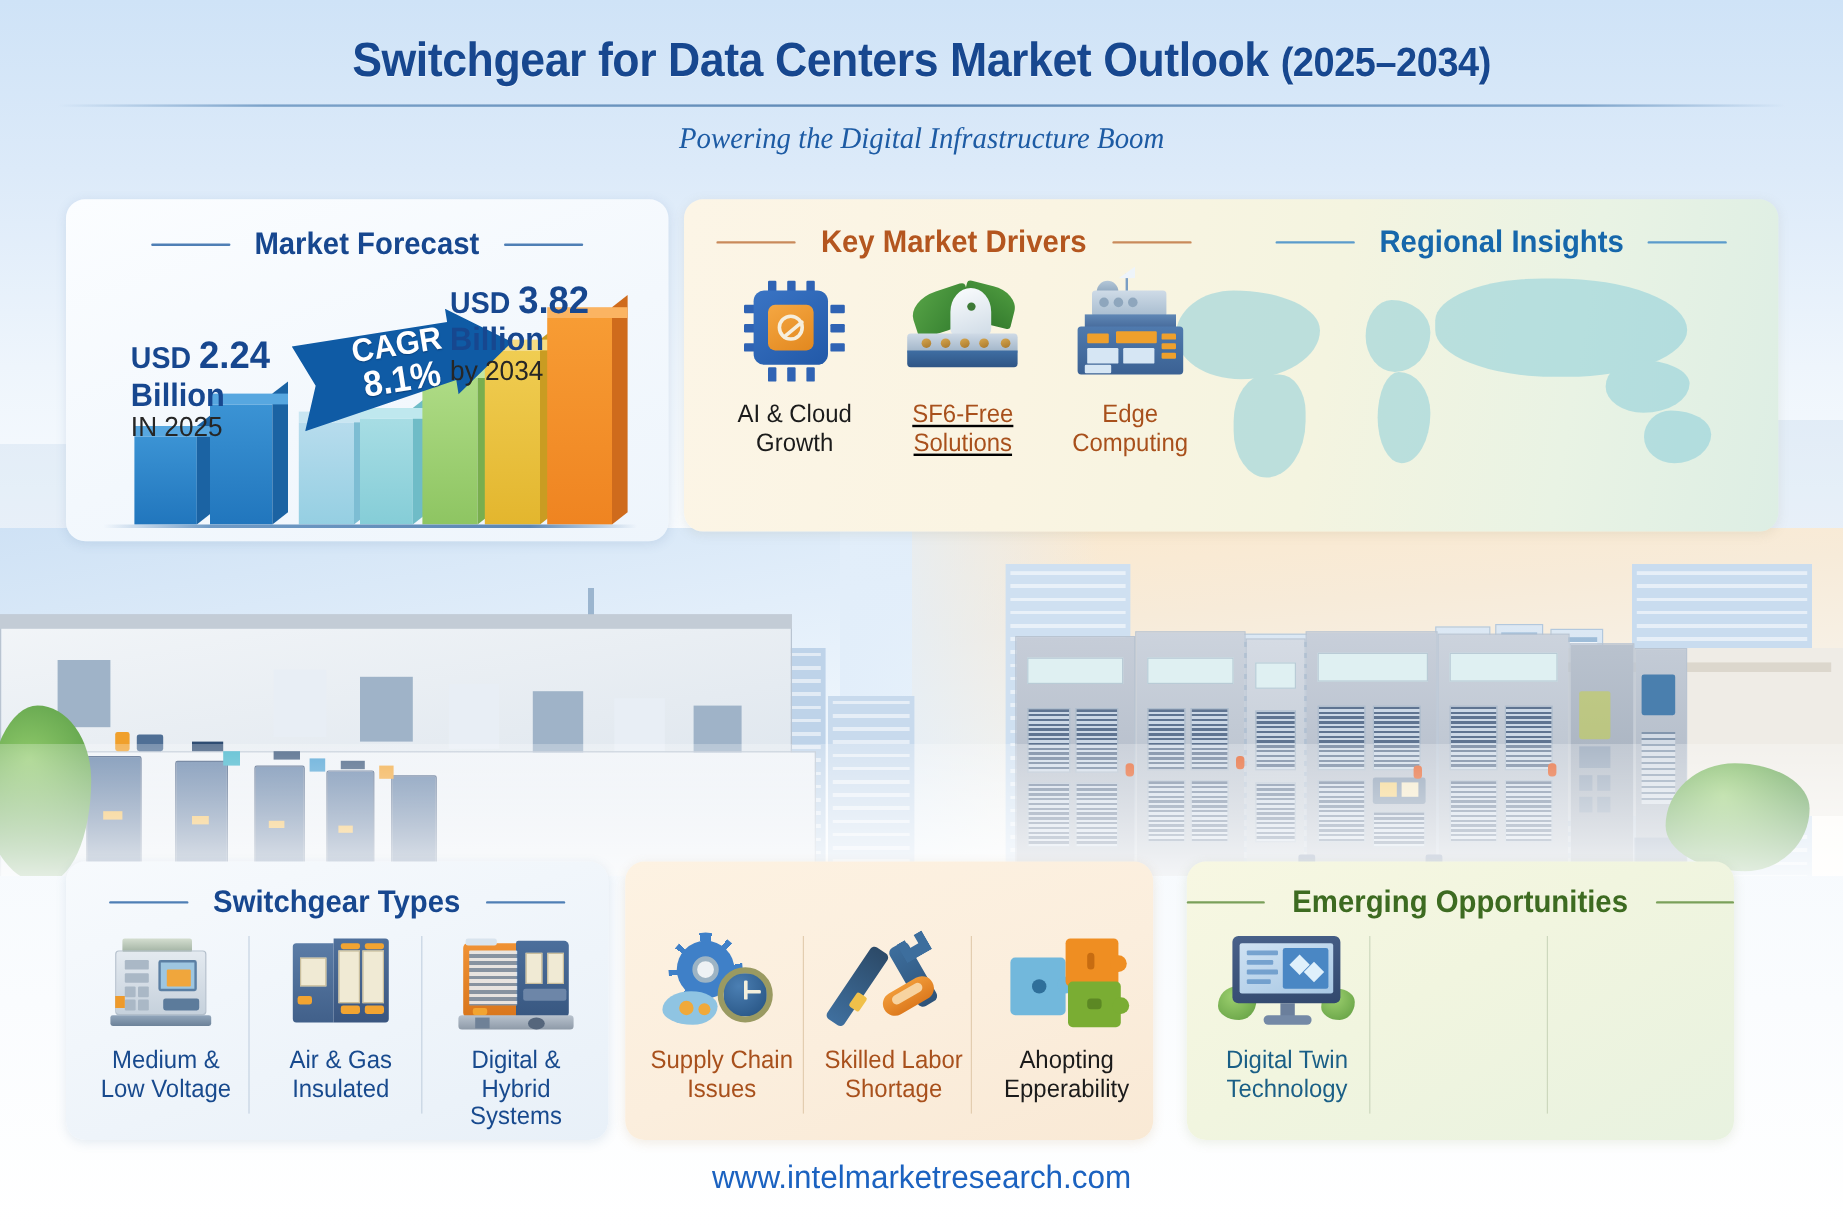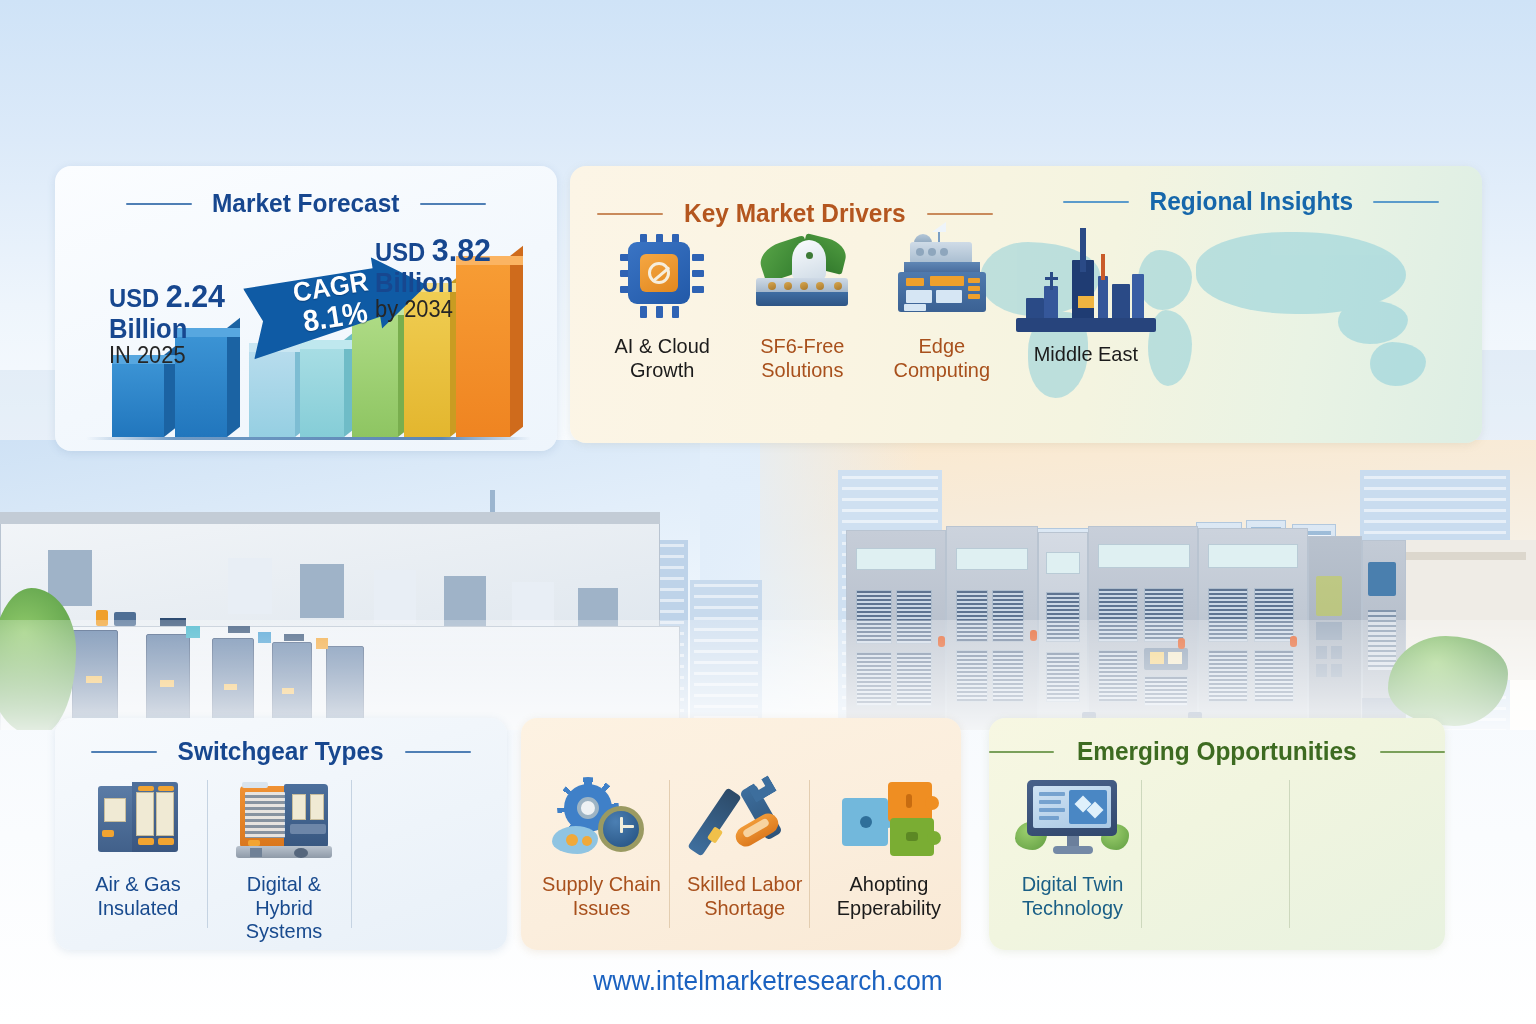--- a/index.html
+++ b/index.html
@@ -462,20 +462,27 @@
       <div class="blk" style="left:1082px;top:272px;width:14px;height:28px;background:#5d739a;border-radius:2px;"></div>
       <div class="blk" style="left:1188px;top:272px;width:14px;height:28px;background:#5d739a;border-radius:2px;"></div>
     </div>
 
     <div class="bush" style="left:1388px;top:196px;width:120px;height:90px;
                 background:radial-gradient(circle at 40% 30%,#8fc96a,#4e9440 72%,#3f7f33 100%);"></div>
 
     <div class="ground"></div>
   </div>
 
+  <div class="header">
+    <div class="title">
+      <span>Switchgear for Data Centers Market Outlook </span><span class="years">(2025–2034)</span>
+    </div>
+    <div class="rule"></div>
+    <div class="subtitle">Powering the Digital Infrastructure Boom</div>
+  </div>
 
   <div class="panel p-forecast">
     <div class="sec-head" style="top:22px;">
       <span class="dash d-navy"></span>
       <span class="sec-title c-navy">Market Forecast</span>
       <span class="dash d-navy"></span>
     </div>
   </div>
 
   <div>
@@ -542,21 +549,21 @@
     <div class="worldmap" style="left:400px;top:48px;width:500px;height:200px;">
       <div class="wm" style="left:10px;top:28px;width:120px;height:74px;"></div>
       <div class="wm" style="left:58px;top:98px;width:60px;height:86px;border-radius:50% 40% 60% 50%;"></div>
       <div class="wm" style="left:168px;top:36px;width:54px;height:60px;"></div>
       <div class="wm" style="left:178px;top:96px;width:44px;height:76px;"></div>
       <div class="wm" style="left:226px;top:18px;width:210px;height:82px;border-radius:45% 55% 50% 50%;"></div>
       <div class="wm" style="left:368px;top:86px;width:70px;height:44px;"></div>
       <div class="wm" style="left:400px;top:128px;width:56px;height:44px;"></div>
     </div>
 
-    <div class="sec-head" style="top:32px;left:0;width:450px;">
+    <div class="sec-head" style="top:20px;left:0;width:450px;">
       <span class="dash d-brown"></span>
       <span class="sec-title c-brown">Key Market Drivers</span>
       <span class="dash d-brown"></span>
     </div>
 
     <div class="sec-head" style="top:20px;left:450px;width:462px;">
       <span class="dash d-blue"></span>
       <span class="sec-title c-blue">Regional Insights</span>
       <span class="dash d-blue"></span>
     </div>
@@ -579,21 +586,21 @@
           <div class="chip-body"></div>
           <div class="chip-core"></div>
           <div class="chip-glyph"></div>
         </div>
         <div class="cap cap-dark">
           <span>AI &amp; Cloud</span><br>
           <span>Growth</span>
         </div>
       </div>
 
-      <div class="item" style="width:140px;">
+      <div class="item" style="width:140px;text-decoration:underline;">
         <div class="icon-wrap" style="width:96px;height:96px;">
           <div class="leafA"></div>
           <div class="leafB"></div>
           <div class="dome"></div>
           <div class="dome-dot"></div>
           <div class="base-top"></div>
           <div class="base-bot"></div>
           <div class="knob" style="left:14px;"></div>
           <div class="knob" style="left:30px;"></div>
           <div class="knob" style="left:46px;"></div>
@@ -628,51 +635,54 @@
         <div class="cap cap-brown">
           <span>Edge</span><br>
           <span>Computing</span>
         </div>
       </div>
     </div>
 
     <div class="items" style="left:440px;top:62px;width:460px;">
 
 
-      <div class="item" style="width:152px;">
-        <div class="icon-wrap city" style="width:140px;height:104px;">
-          <div class="ct" style="left:10px;width:18px;height:34px;background:#2a4a86;"></div>
-          <div class="ct" style="left:28px;width:14px;height:46px;background:#35579a;"></div>
-          <div class="ct" style="left:56px;width:22px;height:72px;background:#1f3c73;"></div>
-          <div class="blk" style="position:absolute;left:64px;bottom:60px;width:6px;height:44px;background:#2a4a86;"></div>
-          <div class="ct" style="left:82px;width:10px;height:56px;background:#35579a;"></div>
-          <div class="blk" style="position:absolute;left:85px;bottom:52px;width:4px;height:26px;background:#c95b2a;"></div>
-          <div class="ct" style="left:96px;width:18px;height:48px;background:#2a4a86;"></div>
-          <div class="ct" style="left:116px;width:12px;height:58px;background:#3a5ea4;"></div>
-          <div class="blk" style="position:absolute;left:34px;bottom:42px;width:3px;height:18px;background:#2a4a86;"></div>
-          <div class="blk" style="position:absolute;left:29px;bottom:52px;width:13px;height:3px;background:#2a4a86;"></div>
-          <div class="blk" style="position:absolute;left:62px;bottom:24px;width:16px;height:12px;background:#f0b440;"></div>
-          <div class="blk" style="position:absolute;left:0;bottom:0;width:140px;height:14px;background:#27447c;border-radius:2px;"></div>
-        </div>
-        <div class="cap cap-dark">Middle East</div>
-      </div>
     </div>
   </div>
 
   <div class="panel p-types">
     <div class="sec-head" style="top:18px;">
       <span class="dash d-navy"></span>
       <span class="sec-title c-navy">Switchgear Types</span>
       <span class="dash d-navy"></span>
     </div>
 
     <div class="vdiv" style="left:152px;top:62px;bottom:22px;background:#c5d3e2;"></div>
     <div class="vdiv" style="left:296px;top:62px;bottom:22px;background:#c5d3e2;"></div>
 
     <div class="items" style="left:10px;top:58px;width:440px;">
+      <div class="item" style="width:146px;">
+        <div class="icon-wrap sg" style="width:100px;height:86px;position:relative;">
+          <div class="sg-a-head"></div>
+          <div class="sg-a-body"></div>
+          <div class="sg-a-scr"></div>
+          <div class="sg-a-key" style="left:16px;top:24px;width:20px;height:8px;"></div>
+          <div class="sg-a-key" style="left:16px;top:35px;width:20px;height:8px;"></div>
+          <div class="sg-a-key" style="left:16px;top:46px;width:9px;height:9px;"></div>
+          <div class="sg-a-key" style="left:27px;top:46px;width:9px;height:9px;"></div>
+          <div class="sg-a-key" style="left:16px;top:57px;width:9px;height:9px;"></div>
+          <div class="sg-a-key" style="left:27px;top:57px;width:9px;height:9px;"></div>
+          <div class="blk" style="position:absolute;left:48px;top:56px;width:30px;height:10px;background:#5c7b9b;border-radius:2px;"></div>
+          <div class="blk" style="position:absolute;left:8px;top:54px;width:8px;height:10px;background:#ee9a2b;"></div>
+          <div class="sg-a-foot"></div>
+        </div>
+        <div class="cap cap-navy">
+          <span>Medium &amp;</span><br>
+          <span>Low Voltage</span>
+        </div>
+      </div>
 
       <div class="item" style="width:146px;">
         <div class="icon-wrap sg" style="width:100px;height:86px;position:relative;">
           <div class="sg-b-left"></div>
           <div class="sg-b-right"></div>
           <div class="sg-b-win" style="left:16px;top:22px;width:22px;height:24px;"></div>
           <div class="sg-b-win" style="left:48px;top:16px;width:18px;height:44px;"></div>
           <div class="sg-b-win" style="left:68px;top:16px;width:18px;height:44px;"></div>
           <div class="sg-b-amber" style="left:14px;top:54px;width:12px;height:7px;"></div>
           <div class="sg-b-amber" style="left:50px;top:62px;width:16px;height:7px;"></div>

